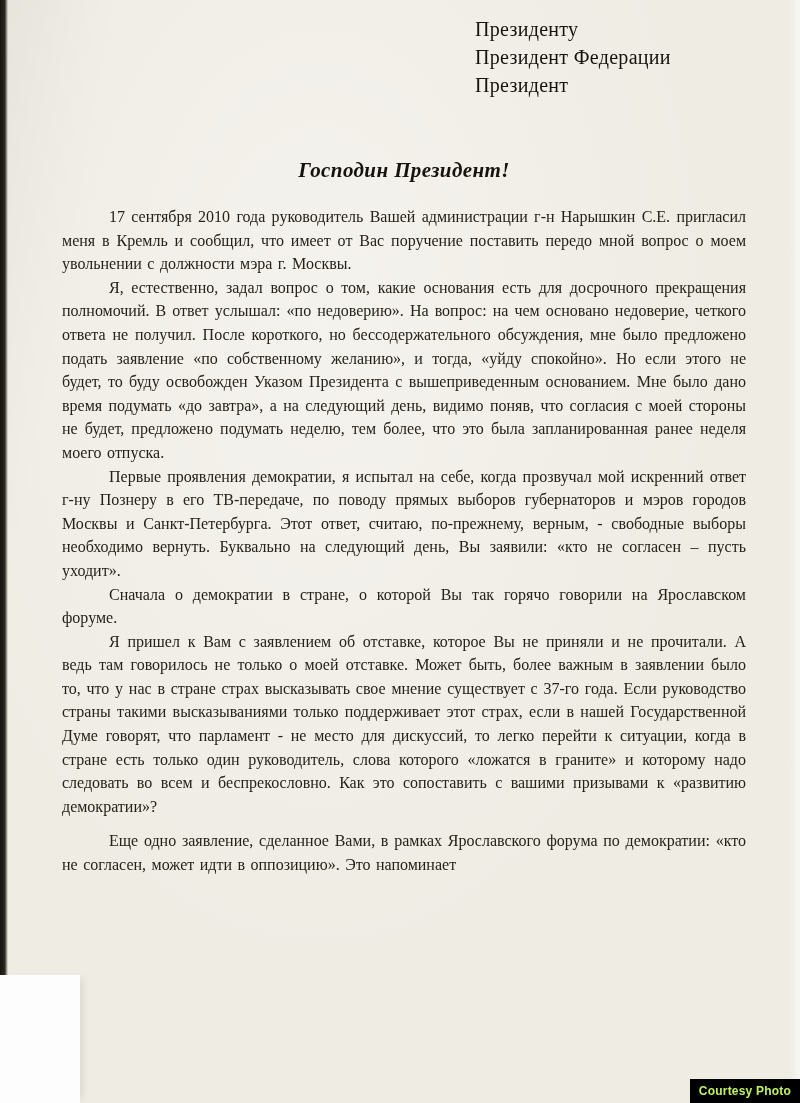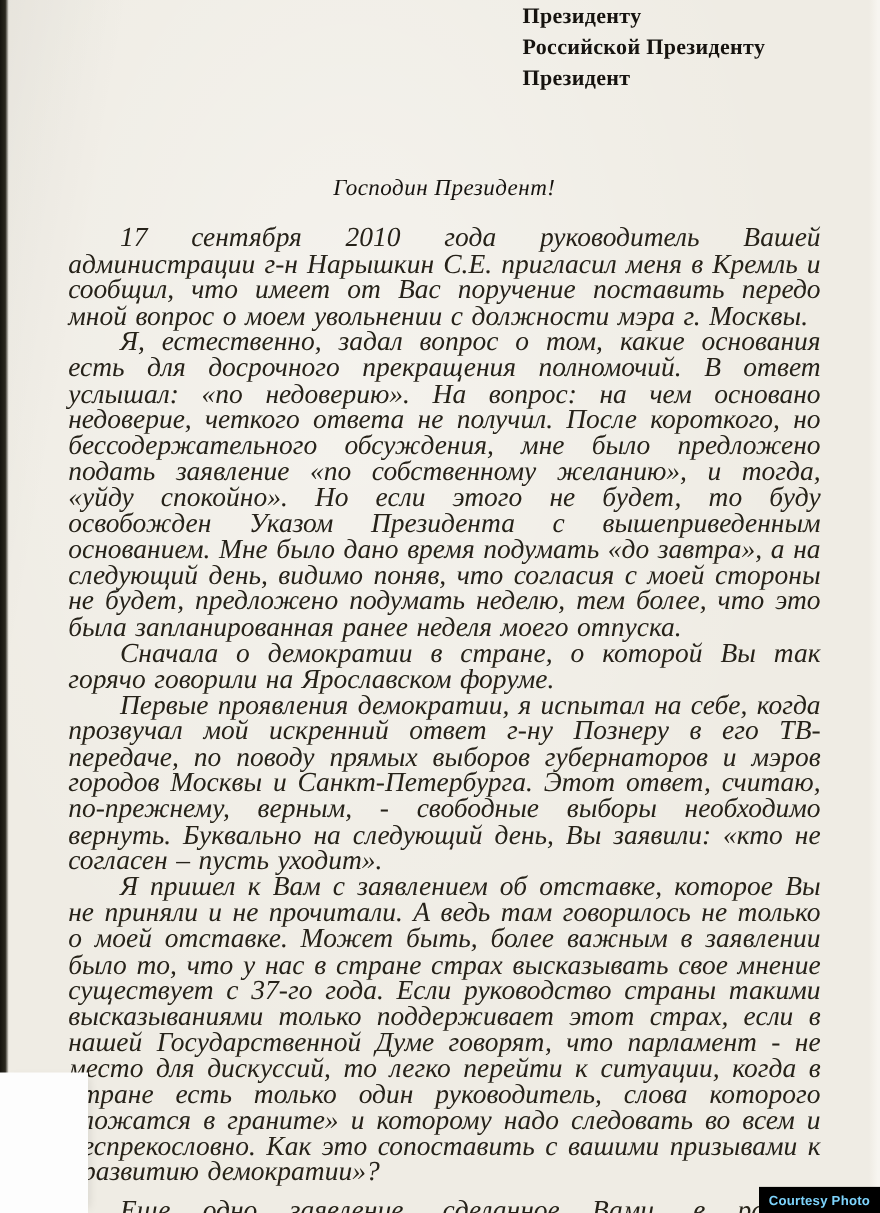--- a/index.html
+++ b/index.html
@@ -52,92 +52,91 @@
     left: 0;
     top: 975px;
     width: 80px;
     height: 128px;
     background: #fdfdfd;
     box-shadow: 6px 0 8px -4px rgba(0,0,0,0.10);
   }
   .addressee {
     position: absolute;
     left: 475px;
-    top: 1px;
+    top: 15px;
     width: 300px;
     font-size: 20px;
     line-height: 28px;
-    font-weight: bold;
+    font-weight: normal;
     color: #16130f;
     letter-spacing: 0.3px;
   }
   .addr-line { white-space: nowrap; }
   .letter-column {
     position: absolute;
     left: 62px;
     top: 158px;
     width: 684px;
   }
   .salutation {
     text-align: center;
-    font-weight: normal;
+    font-weight: bold;
     font-style: italic;
     font-size: 21px;
     color: #16130f;
     letter-spacing: 0.4px;
     margin: 0 0 22px 0;
   }
   .body-text .para {
     margin: 0;
-    font-size: 25px;
+    font-size: 16px;
     line-height: 23.6px;
     text-align: justify;
     text-indent: 47px;
     color: #262219;
     word-spacing: 1.5px;
-    font-style: italic;
   }
   .body-text .para:last-child {
     margin-top: 11px;
   }
   .watermark {
     position: absolute;
     right: 0;
     bottom: 0;
     background: #000000;
-    color: #7dd3fc;
+    color: #bef264;
     font-family: "Liberation Sans", "DejaVu Sans", sans-serif;
     font-weight: bold;
     font-size: 12px;
     line-height: 12px;
     padding: 6px 9px 6px 9px;
     letter-spacing: 0.2px;
   }
 </style>
 </head>
 <body>
 
 <div class="photo">
 
   <div class="paper">
 
     <div class="addressee">
         <div class="addr-line">Президенту</div>
-        <div class="addr-line">Российской Президенту</div>
+        <div class="addr-line">Президент Федерации</div>
         <div class="addr-line">Президент</div>
       </div>
 
     <div class="letter-column">
       <div class="salutation">Господин Президент!</div>
 
       <div class="body-text">
           <p class="para">17 сентября 2010 года руководитель Вашей администрации г-н Нарышкин С.Е. пригласил меня в Кремль и сообщил, что имеет от Вас поручение поставить передо мной вопрос о моем увольнении с должности мэра г. Москвы.</p>
           <p class="para">Я, естественно, задал вопрос о том, какие основания есть для досрочного прекращения полномочий. В ответ услышал: «по недоверию». На вопрос: на чем основано недоверие, четкого ответа не получил. После короткого, но бессодержательного обсуждения, мне было предложено подать заявление «по собственному желанию», и тогда, «уйду спокойно». Но если этого не будет, то буду освобожден Указом Президента с вышеприведенным основанием. Мне было дано время подумать «до завтра», а на следующий день, видимо поняв, что согласия с моей стороны не будет, предложено подумать неделю, тем более, что это была запланированная ранее неделя моего отпуска.</p>
+          <p class="para">Первые проявления демократии, я испытал на себе, когда прозвучал мой искренний ответ г-ну Познеру в его ТВ-передаче, по поводу прямых выборов губернаторов и мэров городов Москвы и Санкт-Петербурга. Этот ответ, считаю, по-прежнему, верным, - свободные выборы необходимо вернуть. Буквально на следующий день, Вы заявили: «кто не согласен – пусть уходит».</p>
           <p class="para">Сначала о демократии в стране, о которой Вы так горячо говорили на Ярославском форуме.</p>
-          <p class="para">Первые проявления демократии, я испытал на себе, когда прозвучал мой искренний ответ г-ну Познеру в его ТВ-передаче, по поводу прямых выборов губернаторов и мэров городов Москвы и Санкт-Петербурга. Этот ответ, считаю, по-прежнему, верным, - свободные выборы необходимо вернуть. Буквально на следующий день, Вы заявили: «кто не согласен – пусть уходит».</p>
           <p class="para">Я пришел к Вам с заявлением об отставке, которое Вы не приняли и не прочитали. А ведь там говорилось не только о моей отставке. Может быть, более важным в заявлении было то, что у нас в стране страх высказывать свое мнение существует с 37-го года. Если руководство страны такими высказываниями только поддерживает этот страх, если в нашей Государственной Думе говорят, что парламент - не место для дискуссий, то легко перейти к ситуации, когда в стране есть только один руководитель, слова которого «ложатся в граните» и которому надо следовать во всем и беспрекословно. Как это сопоставить с вашими призывами к «развитию демократии»?</p>
           <p class="para">Еще одно заявление, сделанное Вами, в рамках Ярославского форума по демократии: «кто не согласен, может идти в оппозицию». Это напоминает</p>
         </div>
     </div>
 
   </div>
 
   <div class="edge-left"></div>
   <div class="edge-right"></div>
   <div class="corner-white"></div>

